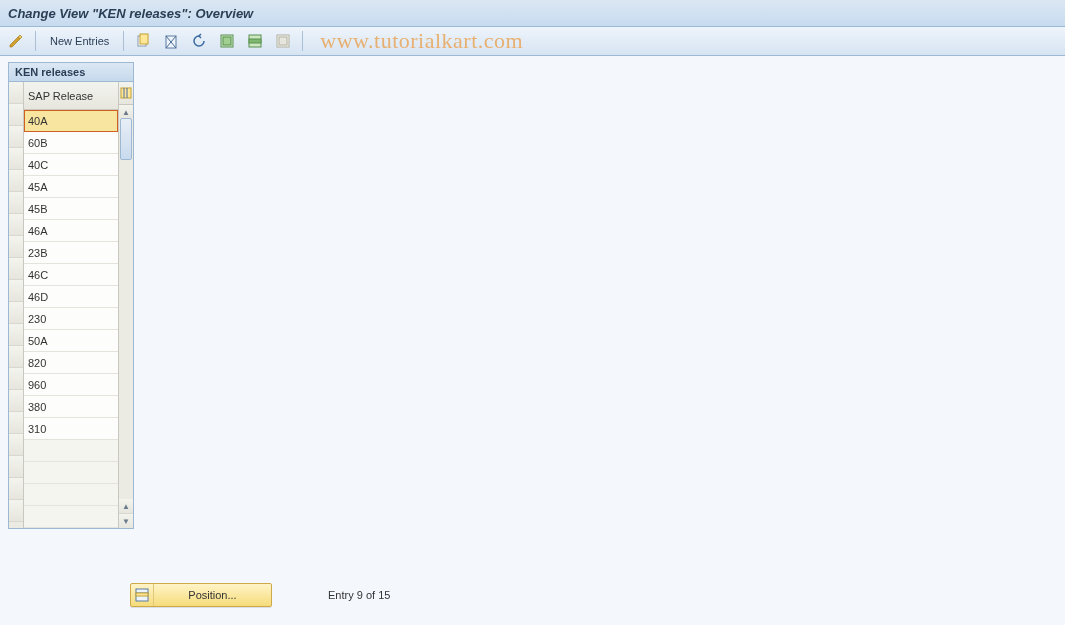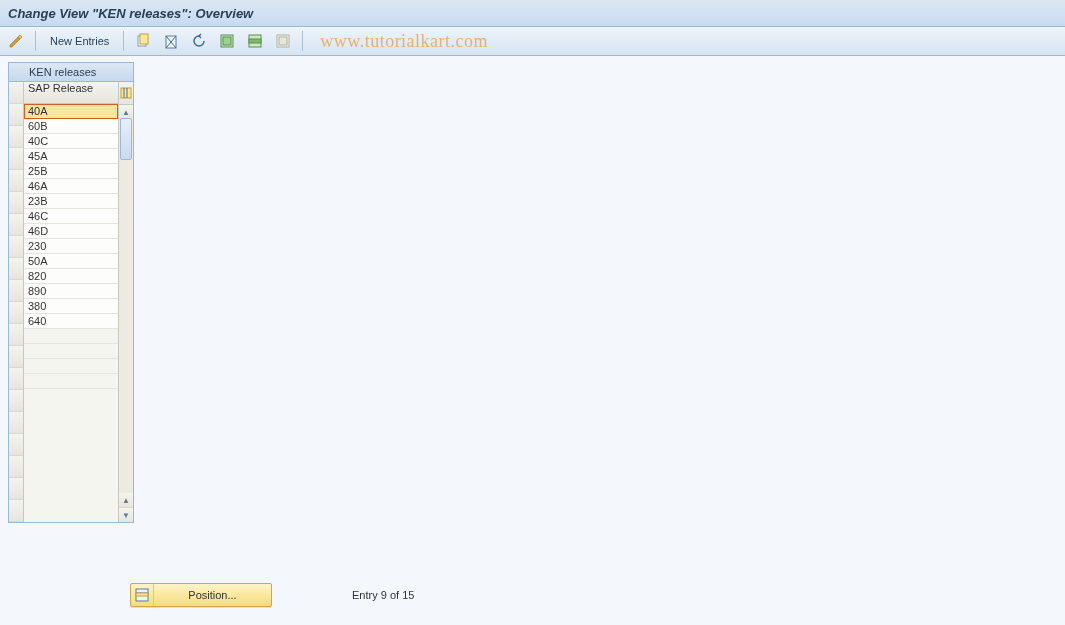--- a/index.html
+++ b/index.html
@@ -54,43 +54,44 @@
     display: flex;
     align-items: center;
     padding: 0 6px;
     border: 1px solid transparent;
     border-radius: 2px;
     color: #2a3f55;
     cursor: pointer;
   }
   .watermark {
     color: #e8b070;
-    font-size: 18px;
+    font-size: 22px;
     font-weight: normal;
     font-family: "Times New Roman", serif;
     margin-left: 10px;
     letter-spacing: 0.5px;
   }
   .content {
     position: relative;
     background: #f4f8fc;
     height: calc(625px - 26px - 28px);
     padding: 6px 8px;
     box-sizing: border-box;
   }
   .panel {
     width: 124px;
     border: 1px solid #9db8d2;
     background: #f5f5f0;
   }
   .panel-title {
     background: linear-gradient(#dce8f4, #c5d9ec);
     border-bottom: 1px solid #9db8d2;
-    padding: 3px 20px;
+    padding: 3px 6px;
     color: #2a3f55;
+    font-weight: bold;
   }
   .panel-body {
     display: flex;
   }
   .row-markers {
     width: 14px;
     background: #ebebe4;
     border-right: 1px solid #c8c8c0;
   }
   .row-marker {
@@ -99,30 +100,31 @@
     background: linear-gradient(#f4f4ee, #e6e6df);
     box-sizing: border-box;
   }
   .row-marker.header {
     
   }
   .table-area {
     flex: 1;
   }
   .col-header {
-    height: 22px;
+    height: 28px;
     background: linear-gradient(#f4f4ee, #e6e6df);
     border-bottom: 1px solid #c8c8c0;
     display: flex;
+    align-items: center;
     padding: 0 4px;
     color: #333;
     box-sizing: border-box;
   }
   .cell {
-    height: 15px;
+    height: 22px;
     border-bottom: 1px solid #e4e4dc;
     display: flex;
     align-items: center;
     padding: 0 4px;
     color: #333;
     background: #fdfdfb;
     box-sizing: border-box;
   }
   .cell.selected {
     background: #f8e6a0;
@@ -174,21 +176,21 @@
   .scroll-down-group {
     position: absolute;
     bottom: 0; left:0; right:0;
   }
   .footer-row {
     position: absolute;
     bottom: 20px;
     left: 130px;
     display: flex;
     align-items: center;
-    gap: 80px;
+    gap: 56px;
   }
   .position-btn {
     width: 140px;
     height: 22px;
     background: linear-gradient(#fff4c8, #f5dc7a);
     border: 1px solid #cfa84a;
     border-radius: 2px;
     display: flex;
     align-items: center;
     color: #333;
@@ -301,31 +303,31 @@
 
       <div class="table-area">
         <div class="col-header">
           <span>SAP Release</span>
         </div>
         <div id="rows-container">
             <div class="cell selected">40A</div>
             <div class="cell">60B</div>
             <div class="cell">40C</div>
             <div class="cell">45A</div>
-            <div class="cell">25B</div>
+            <div class="cell">45B</div>
             <div class="cell">46A</div>
             <div class="cell">23B</div>
             <div class="cell">46C</div>
             <div class="cell">46D</div>
             <div class="cell">230</div>
             <div class="cell">50A</div>
             <div class="cell">820</div>
-            <div class="cell">890</div>
+            <div class="cell">960</div>
             <div class="cell">380</div>
-            <div class="cell">640</div>
+            <div class="cell">310</div>
             <div class="cell empty"></div>
             <div class="cell empty"></div>
             <div class="cell empty"></div>
             <div class="cell empty"></div>
           </div>
       </div>
 
       <div class="scroll-col">
         <div class="scroll-cfg">
           <svg width="12" height="12" viewBox="0 0 12 12">

